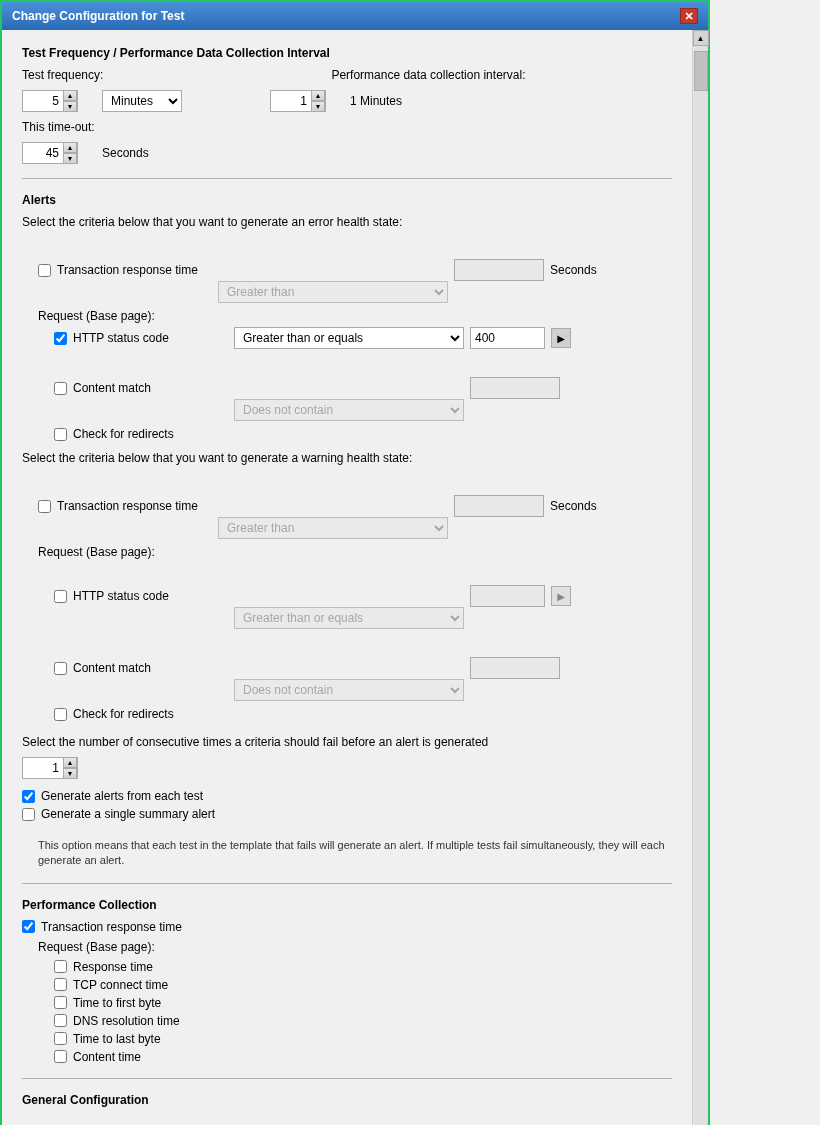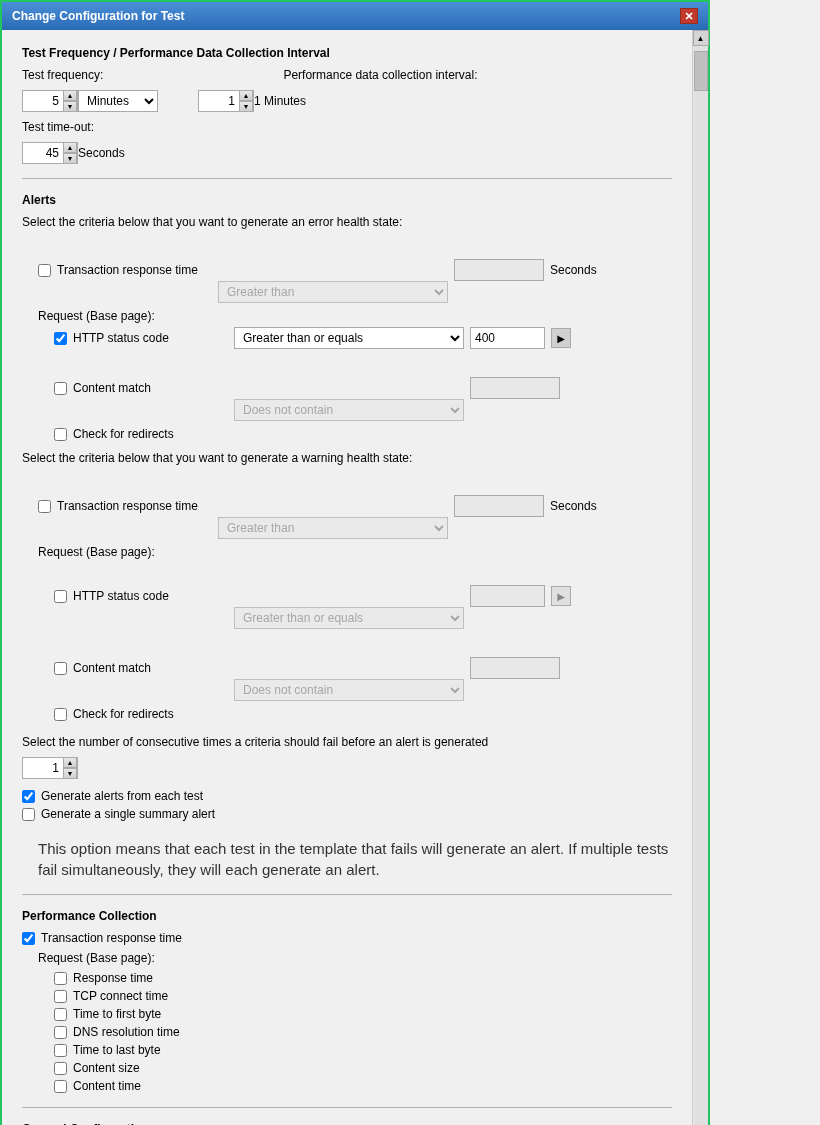--- a/index.html
+++ b/index.html
@@ -98,21 +98,21 @@
     .section-divider {
       border: none;
       border-top: 1px solid #b0b0b0;
       margin: 14px 0;
     }
 
     .form-row {
       display: flex;
       align-items: center;
       margin-bottom: 8px;
-      gap: 0;
+      gap: 24px;
     }
 
     .label {
       font-size: 12px;
     }
 
     .spinner-group {
       display: flex;
       align-items: center;
       border: 1px solid #aaa;
@@ -218,21 +218,21 @@
       background: #d0d0d0;
       border: 1px solid #aaa;
       display: flex;
       align-items: center;
       justify-content: center;
       cursor: pointer;
       font-size: 10px;
     }
 
     .note-text {
-      font-size: 15px;
+      font-size: 11px;
       color: #333;
       margin: 17px 0;
       line-height: 1.4;
     }
 
     .bottom-bar {
       background: #f0f0f0;
       border-top: 1px solid #ccc;
       padding: 8px 16px;
       display: flex;
@@ -301,21 +301,21 @@
             <input class="spinner-input" type="text" value="1" style="">
             <div class="spinner-buttons">
               <div class="spinner-btn">▲</div>
               <div class="spinner-btn">▼</div>
             </div>
           </div>
           <span class="label">1 Minutes</span>
         </div>
 
         <div class="form-row">
-          <span class="label">Test time-out:</span>
+          <span class="label">This time-out:</span>
         </div>
         <div class="form-row">
           <div class="spinner-group">
             <input class="spinner-input" type="text" value="45" style="">
             <div class="spinner-buttons">
               <div class="spinner-btn">▲</div>
               <div class="spinner-btn">▼</div>
             </div>
           </div>
           <span class="label">Seconds</span>
@@ -466,24 +466,20 @@
         <div class="checkbox-row" style="margin-left:32px; margin-bottom:4px;">
           <input type="checkbox" style="">
           <span class="label">DNS resolution time</span>
         </div>
 
         <div class="checkbox-row" style="margin-left:32px; margin-bottom:4px;">
           <input type="checkbox" style="">
           <span class="label">Time to last byte</span>
         </div>
 
-        <div class="checkbox-row" style="margin-left:32px; margin-bottom:4px;">
-          <input type="checkbox" style="">
-          <span class="label">Content size</span>
-        </div>
 
         <div class="checkbox-row" style="margin-left:32px; margin-bottom:4px;">
           <input type="checkbox" style="">
           <span class="label">Content time</span>
         </div>
 
       </div>
 
       <hr class="section-divider">
 

